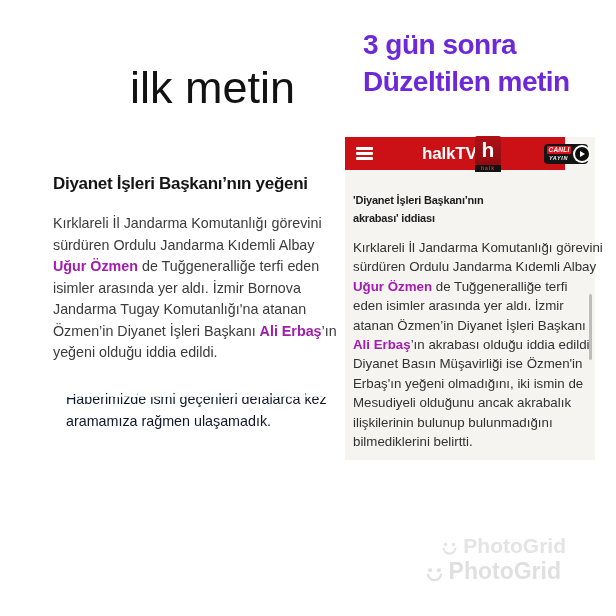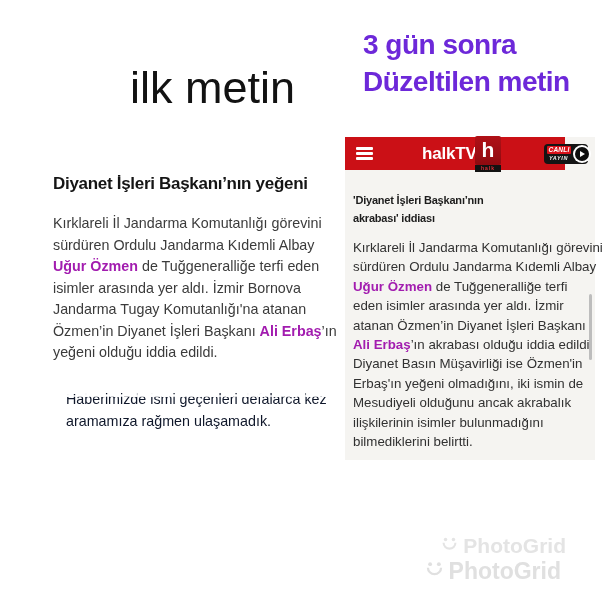--- a/index.html
+++ b/index.html
@@ -89,21 +89,21 @@
     line-height:18px;letter-spacing:-0.2px;
   }
   .app-article{left:8px;top:101px;font-size:13.3px;line-height:19.4px;color:#313131;}
   .phone .article{position:absolute;}
   .scroll-thumb{
     position:absolute;right:3px;top:157px;width:3px;height:66px;background:#bdbdbd;
     border-radius:2px;cursor:pointer;
   }
   
   .wm{
-    position:absolute;display:flex;align-items:flex-start;gap:4px;
+    position:absolute;display:flex;align-items:flex-end;gap:4px;
     color:#e4e4e4;font-weight:700;
   }
   .wm-1{top:534px;right:50px;font-size:21px;}
   .wm-2{top:558px;right:55px;font-size:23px;color:#e0e0e0;}
   .wm svg{display:block;}
 </style>
 </head>
 <body>
 
 <div class="canvas">
@@ -164,21 +164,21 @@
     <div class="article app-article">
       <div class="line"><span>Kırklareli İl Jandarma Komutanlığı görevini</span></div>
       <div class="line"><span>sürdüren Ordulu Jandarma Kıdemli Albay</span></div>
       <div class="line"><span></span><span class="b">Uğur Özmen</span><span> de Tuğgeneralliğe terfi</span></div>
       <div class="line"><span>eden isimler arasında yer aldı. İzmir</span></div>
       <div class="line"><span>atanan Özmen’in Diyanet İşleri Başkanı</span></div>
       <div class="line"><span></span><span class="b">Ali Erbaş</span><span>’ın akrabası olduğu iddia edildi.</span></div>
       <div class="line"><span>Diyanet Basın Müşavirliği ise Özmen'in</span></div>
       <div class="line"><span>Erbaş'ın yeğeni olmadığını, iki ismin de</span></div>
       <div class="line"><span>Mesudiyeli olduğunu ancak akrabalık</span></div>
-      <div class="line"><span>ilişkilerinin isimler bulunmadığını</span></div>
+      <div class="line"><span>ilişkilerinin bulunup bulunmadığını</span></div>
       <div class="line"><span>bilmediklerini belirtti.</span></div>
     </div>
 
     <div class="scroll-thumb"></div>
   </div>
 
   <div class="wm wm-1">
     <span>
       <svg width="19" height="19" viewBox="0 0 24 24">
         <circle cx="7" cy="7" r="2.2" fill="#e4e4e4"></circle>

